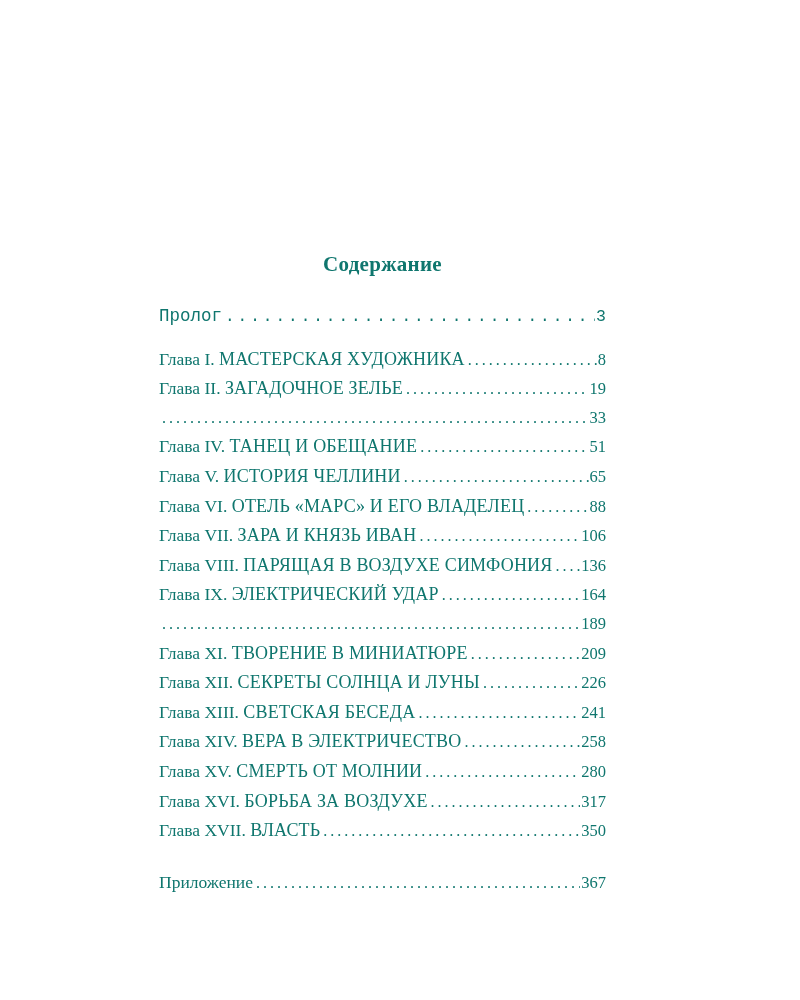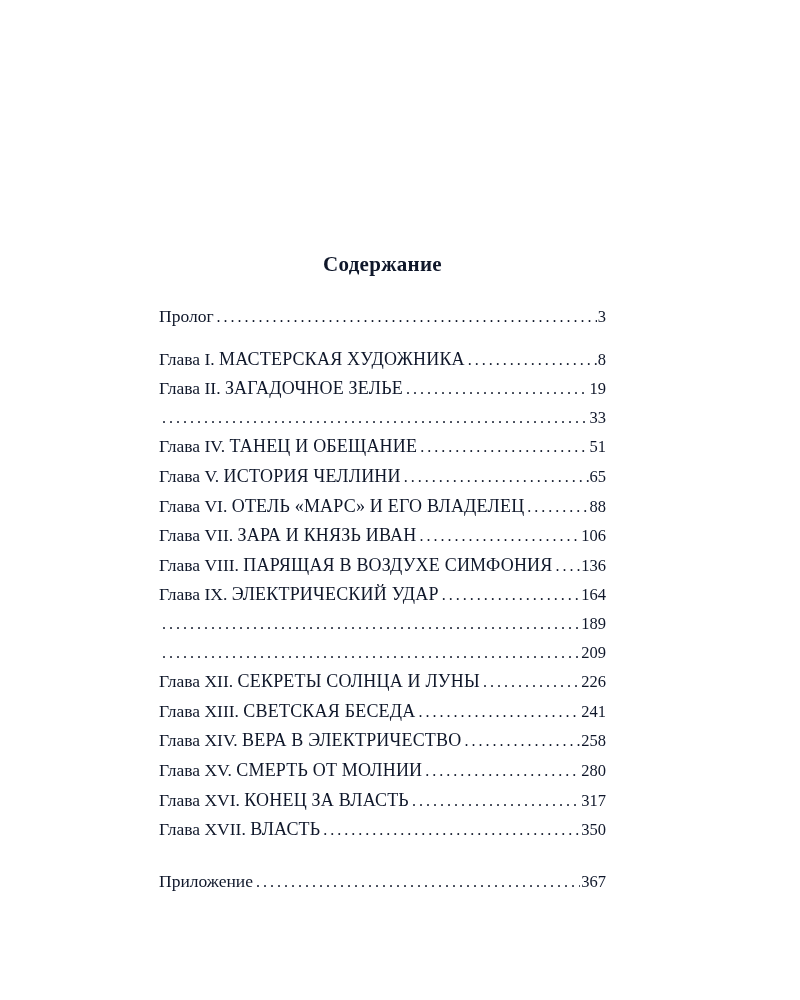--- a/index.html
+++ b/index.html
@@ -4,21 +4,21 @@
 <style>
   * { margin: 0; padding: 0; box-sizing: border-box; }
   html, body { background: #ffffff; }
   .page {
     position: relative;
     width: 800px;
     height: 1000px;
     background: #ffffff;
     overflow: hidden;
     font-family: "Liberation Serif", "DejaVu Serif", serif;
-    color: #0f172a;
+    color: #0f766e;
   }
   .toc {
     position: absolute;
     left: 159px;
     top: 252px;
     width: 447px;
   }
   .toc-title {
     font-size: 21px;
     font-weight: 700;
@@ -26,21 +26,21 @@
     letter-spacing: 0.3px;
     margin-bottom: 25px;
   }
   .toc-row {
     display: flex;
     align-items: baseline;
     font-size: 17.5px;
     line-height: 28.6px;
     white-space: nowrap;
   }
-  .toc-row.prologue { margin-bottom: 13px; }
+  .toc-row.prologue { margin-bottom: 13px; font-family: Liberation Mono, monospace; }
   .toc-row.appendix { margin-top: 22px; }
   .toc-text { flex: 0 0 auto; }
   .chapter-name { font-size: 18px; letter-spacing: 0.2px; margin-top: 8px; }
   .toc-dots {
     flex: 1 1 auto;
     min-width: 0;
     overflow: hidden;
     letter-spacing: 3px;
     margin-left: 3px;
     margin-right: 1px;
@@ -105,20 +105,21 @@
         <div class="toc-row chapter">
           <span class="toc-text"><span class="chapter-prefix">Глава IX.</span> <span class="chapter-name">ЭЛЕКТРИЧЕСКИЙ УДАР</span></span>
           <span class="toc-dots">........................................................................................................................</span>
           <span class="toc-page">164</span>
         </div>
         <div class="toc-row chapter">
           <span class="toc-dots">........................................................................................................................</span>
           <span class="toc-page">189</span>
         </div>
         <div class="toc-row chapter">
+          <span class="toc-text"><span class="chapter-prefix">Глава XI.</span> <span class="chapter-name">ТВОРЕНИЕ В МИНИАТЮРЕ</span></span>
           <span class="toc-dots">........................................................................................................................</span>
           <span class="toc-page">209</span>
         </div>
         <div class="toc-row chapter">
           <span class="toc-text"><span class="chapter-prefix">Глава XII.</span> <span class="chapter-name">СЕКРЕТЫ СОЛНЦА И ЛУНЫ</span></span>
           <span class="toc-dots">........................................................................................................................</span>
           <span class="toc-page">226</span>
         </div>
         <div class="toc-row chapter">
           <span class="toc-text"><span class="chapter-prefix">Глава XIII.</span> <span class="chapter-name">СВЕТСКАЯ БЕСЕДА</span></span>
@@ -129,21 +130,21 @@
           <span class="toc-text"><span class="chapter-prefix">Глава XIV.</span> <span class="chapter-name">ВЕРА В ЭЛЕКТРИЧЕСТВО</span></span>
           <span class="toc-dots">........................................................................................................................</span>
           <span class="toc-page">258</span>
         </div>
         <div class="toc-row chapter">
           <span class="toc-text"><span class="chapter-prefix">Глава XV.</span> <span class="chapter-name">СМЕРТЬ ОТ МОЛНИИ</span></span>
           <span class="toc-dots">........................................................................................................................</span>
           <span class="toc-page">280</span>
         </div>
         <div class="toc-row chapter">
-          <span class="toc-text"><span class="chapter-prefix">Глава XVI.</span> <span class="chapter-name">КОНЕЦ ЗА ВЛАСТЬ</span></span>
+          <span class="toc-text"><span class="chapter-prefix">Глава XVI.</span> <span class="chapter-name">БОРЬБА ЗА ВОЗДУХЕ</span></span>
           <span class="toc-dots">........................................................................................................................</span>
           <span class="toc-page">317</span>
         </div>
         <div class="toc-row chapter">
           <span class="toc-text"><span class="chapter-prefix">Глава XVII.</span> <span class="chapter-name">ВЛАСТЬ</span></span>
           <span class="toc-dots">........................................................................................................................</span>
           <span class="toc-page">350</span>
         </div>
         <div class="toc-row appendix">
           <span class="toc-text"><span class="chapter-prefix">Приложение</span></span>

